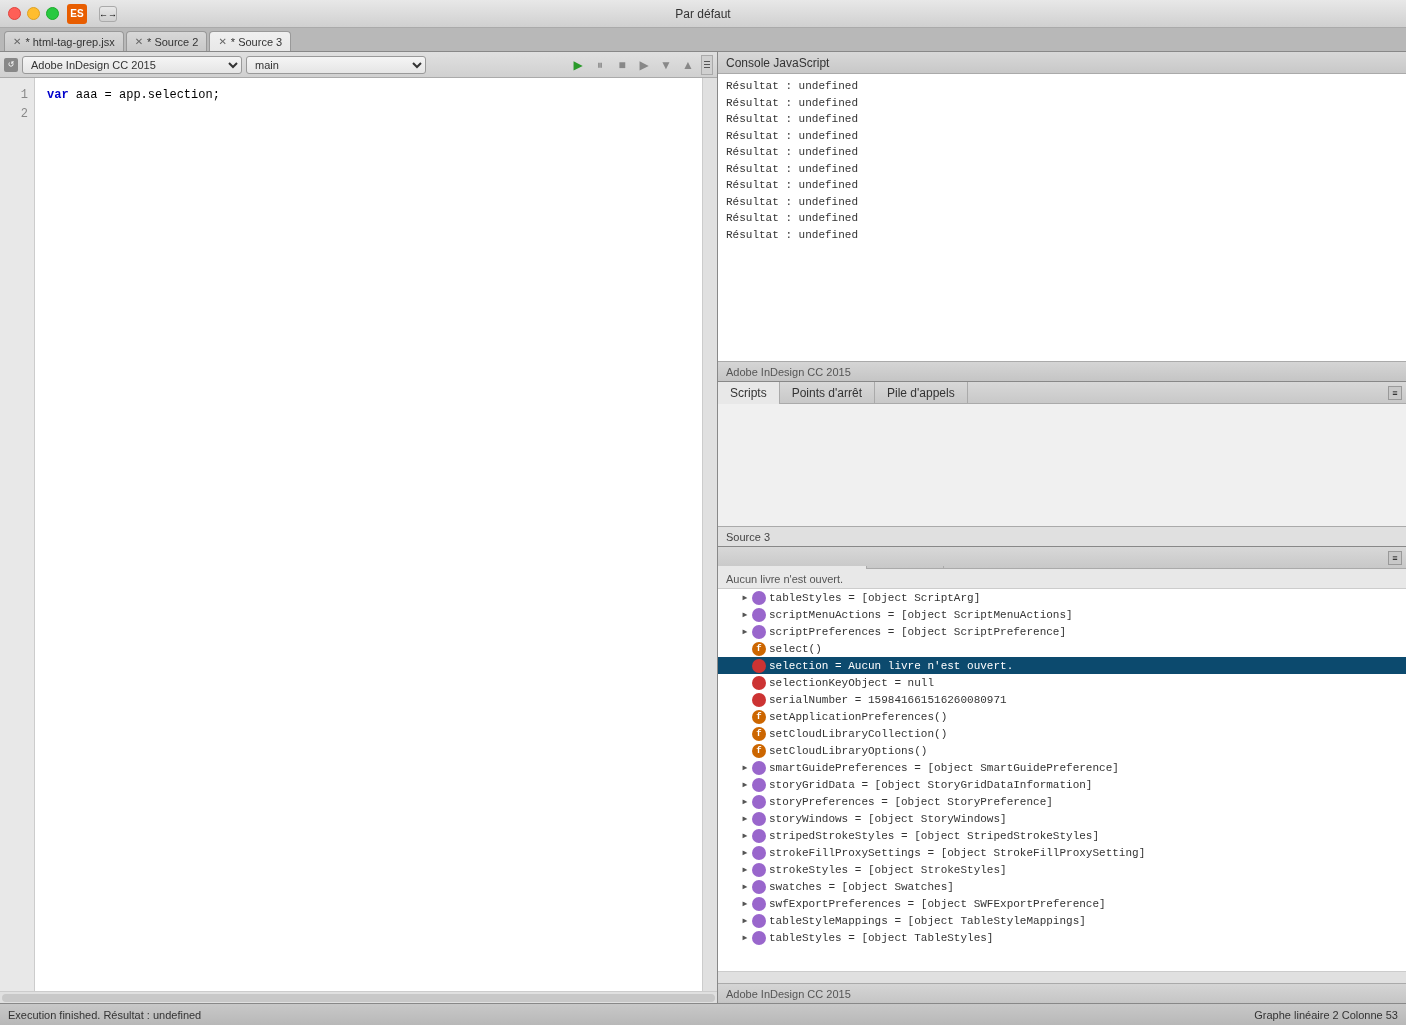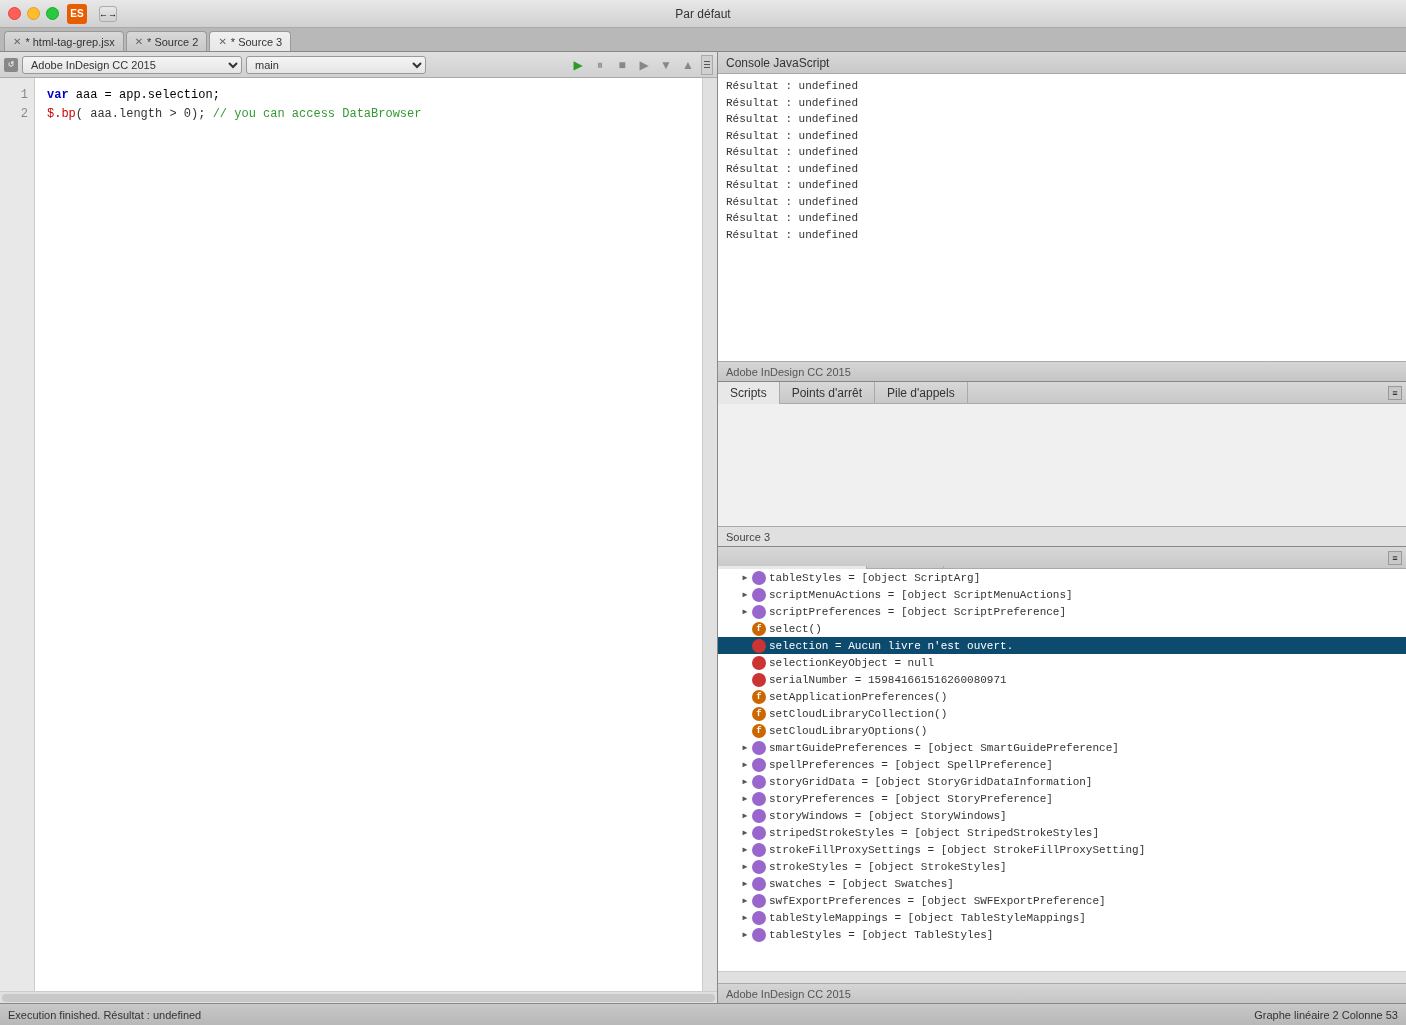--- a/index.html
+++ b/index.html
@@ -483,21 +483,20 @@
       </div>
     </div>
 
     <div class="editor-content">
       <div class="line-numbers">
         <div class="line-number">1</div>
         <div class="line-number">2</div>
       </div>
       <div class="code-area">
         <div class="code-line"><span class="kw-var">var</span> aaa = app.selection;</div>
-        <div class="code-line"><span class="kw-bp">$.bp</span><span style="color:#333;">( aaa.length &gt; 0);</span> <span class="kw-comment">// you can access DataBrowser</span></div>
       </div>
       <div class="editor-scrollbar"></div>
     </div>
 
     <div style="height:12px;background:#e0e0e0;border-top:1px solid #ccc;display:flex;align-items:center;">
       <div style="width:100%;height:8px;background:#c8c8c8;margin:0 2px;border-radius:4px;"></div>
     </div>
   </div>
 
   <div class="right-panel">
@@ -539,20 +538,23 @@
     </div>
 
     <div class="data-section">
       <div class="data-tabs">
         <div class="data-tab active">Navigateur de données</div>
         <div class="data-tab">Fonctions</div>
         <div style="margin-left:auto;padding-right:4px;display:flex;align-items:center;">
           <div class="right-panel-menu">≡</div>
         </div>
       </div>
+      <div class="data-status">
+        <span>Aucun livre n'est ouvert.</span>
+      </div>
       <div class="data-tree">
 
         <div class="tree-item tree-indent-1">
           <div class="tree-expander expanded"></div>
           <div class="tree-icon purple"></div>
           <span class="tree-text">tableStyles = [object ScriptArg]</span>
         </div>
         <div class="tree-item tree-indent-1">
           <div class="tree-expander expanded"></div>
           <div class="tree-icon purple"></div>
@@ -599,25 +601,20 @@
           <span class="tree-text">setCloudLibraryOptions()</span>
         </div>
         <div class="tree-item tree-indent-1">
           <div class="tree-expander expanded"></div>
           <div class="tree-icon purple"></div>
           <span class="tree-text">smartGuidePreferences = [object SmartGuidePreference]</span>
         </div>
         <div class="tree-item tree-indent-1">
           <div class="tree-expander expanded"></div>
           <div class="tree-icon purple"></div>
-          <span class="tree-text">spellPreferences = [object SpellPreference]</span>
-        </div>
-        <div class="tree-item tree-indent-1">
-          <div class="tree-expander expanded"></div>
-          <div class="tree-icon purple"></div>
           <span class="tree-text">storyGridData = [object StoryGridDataInformation]</span>
         </div>
         <div class="tree-item tree-indent-1">
           <div class="tree-expander expanded"></div>
           <div class="tree-icon purple"></div>
           <span class="tree-text">storyPreferences = [object StoryPreference]</span>
         </div>
         <div class="tree-item tree-indent-1">
           <div class="tree-expander expanded"></div>
           <div class="tree-icon purple"></div>

